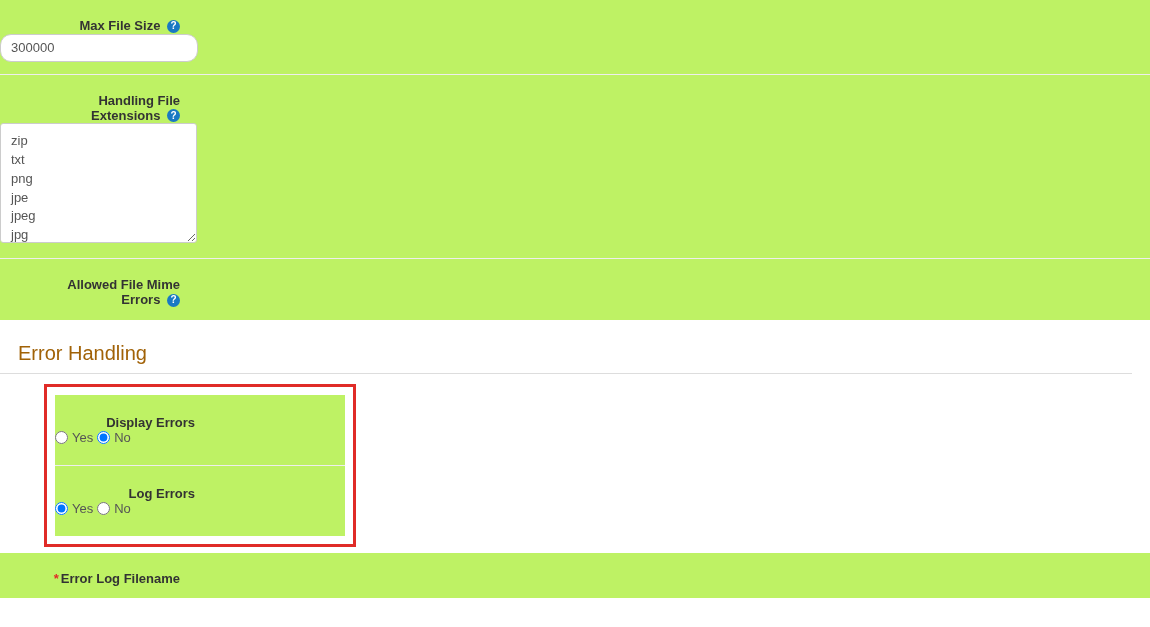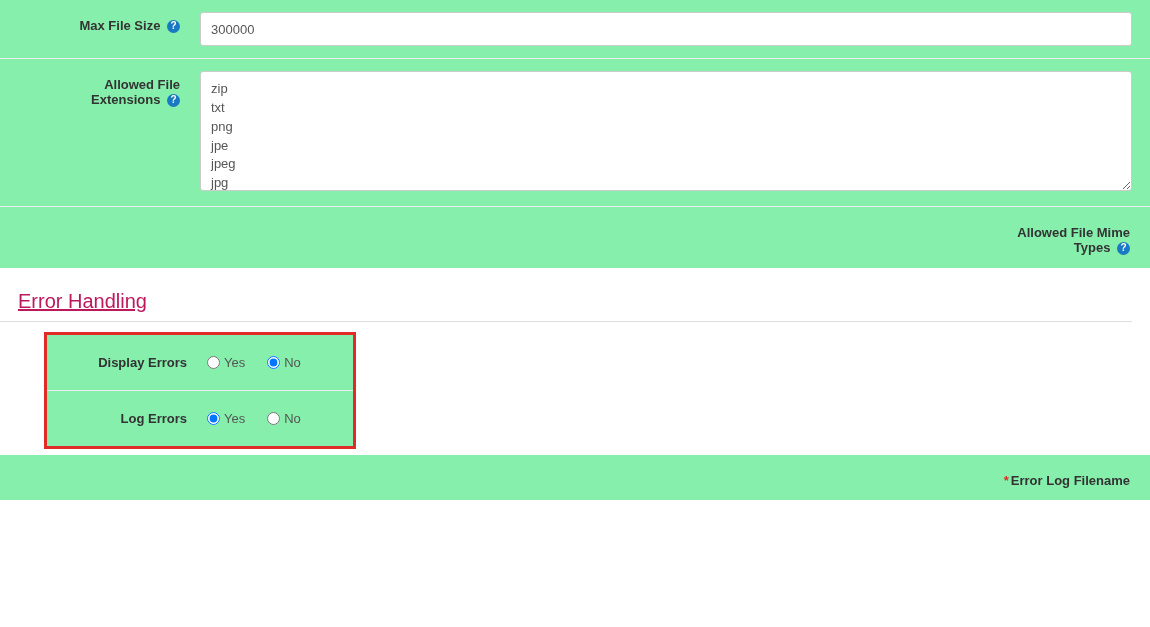--- a/index.html
+++ b/index.html
@@ -8,44 +8,45 @@
     font-size: 13px;
     color: #333;
     background: #fff;
     width: 1150px;
   }
   .form-row {
     display: flex;
     align-items: flex-start;
     border-bottom: 1px solid #eee;
     padding: 12px 0 12px 0;
-    background: #86efac;
+    background: #bef264;
+    flex-direction: column;
   }
   .form-row.no-border { border-bottom: none; justify-content: flex-end; }
   .label-col {
     width: 200px;
     text-align: right;
     padding-right: 20px;
     padding-top: 6px;
     font-weight: 700;
     color: #333;
     font-size: 13px;
   }
   .label-col .req { color: #e02b27; margin-right: 2px; }
   .label-line2 { display:block; }
   .control-col {
     flex: 1;
     padding-right: 18px;
   }
   input[type="text"].full {
     width: 100%;
-    height: 34px;
+    height: 28px;
     padding: 6px 10px;
     border: 1px solid #ccc;
-    border-radius: 3px;
+    border-radius: 11px;
     font-size: 13px;
     color: #555;
     background:#fff;
   }
   textarea.full {
     width: 100%;
     height: 120px;
     padding: 8px 10px;
     border: 1px solid #ccc;
     border-radius: 3px;
@@ -70,47 +71,46 @@
     font-weight: 700;
     line-height: 1;
     margin-left: 3px;
     position: relative;
     top: -1px;
     cursor: pointer;
   }
   .section-heading {
     font-size: 20px;
     font-weight: 400;
-    color: #be185d;
+    color: #a16207;
     padding: 14px 0 8px 18px;
     border-bottom: 1px solid #ddd;
     margin: 8px 18px 10px 0;
-    text-decoration: underline;
   }
   .highlight-box {
     border: 3px solid #e02b27;
     margin-left: 44px;
     width: 312px;
-    padding: 0;
+    padding: 8px;
   }
   .highlight-box .form-row {
     border-bottom: 1px solid #eee;
     padding: 20px 0;
   }
   .highlight-box .form-row:last-child { border-bottom: none; }
   .highlight-box .label-col {
     width: 160px;
     padding-right: 20px;
     padding-top: 0;
   }
   .highlight-box .control-col {
     padding-right: 10px;
     display: flex;
     align-items: flex-end;
-    gap: 22px;
+    gap: 4px;
   }
   .radio-opt {
     display: inline-flex;
     align-items: center;
     gap: 4px;
     font-size: 13px;
     color: #555;
     cursor: pointer;
   }
   .radio-opt input { cursor: pointer; }
@@ -129,41 +129,41 @@
       <span>Max File Size</span>
       <span class="help-icon">?</span>
     </div>
     <div class="control-col">
       <input type="text" class="full" value="300000" style="">
     </div>
   </div>
 
   <div class="form-row">
     <div class="label-col">
-      <span>Allowed File</span>
+      <span>Handling File</span>
       <span class="label-line2">
         <span>Extensions</span>
         <span class="help-icon">?</span>
       </span>
     </div>
     <div class="control-col">
       <textarea class="full" style="">zip
 txt
 png
 jpe
 jpeg
 jpg</textarea>
     </div>
   </div>
 
   <div class="form-row no-border">
     <div class="label-col">
       <span>Allowed File Mime</span>
       <span class="label-line2">
-        <span>Types</span>
+        <span>Errors</span>
         <span class="help-icon">?</span>
       </span>
     </div>
   </div>
 
   <div class="section-heading">Error Handling</div>
 
   <div class="highlight-box">
 
     <div class="form-row">

